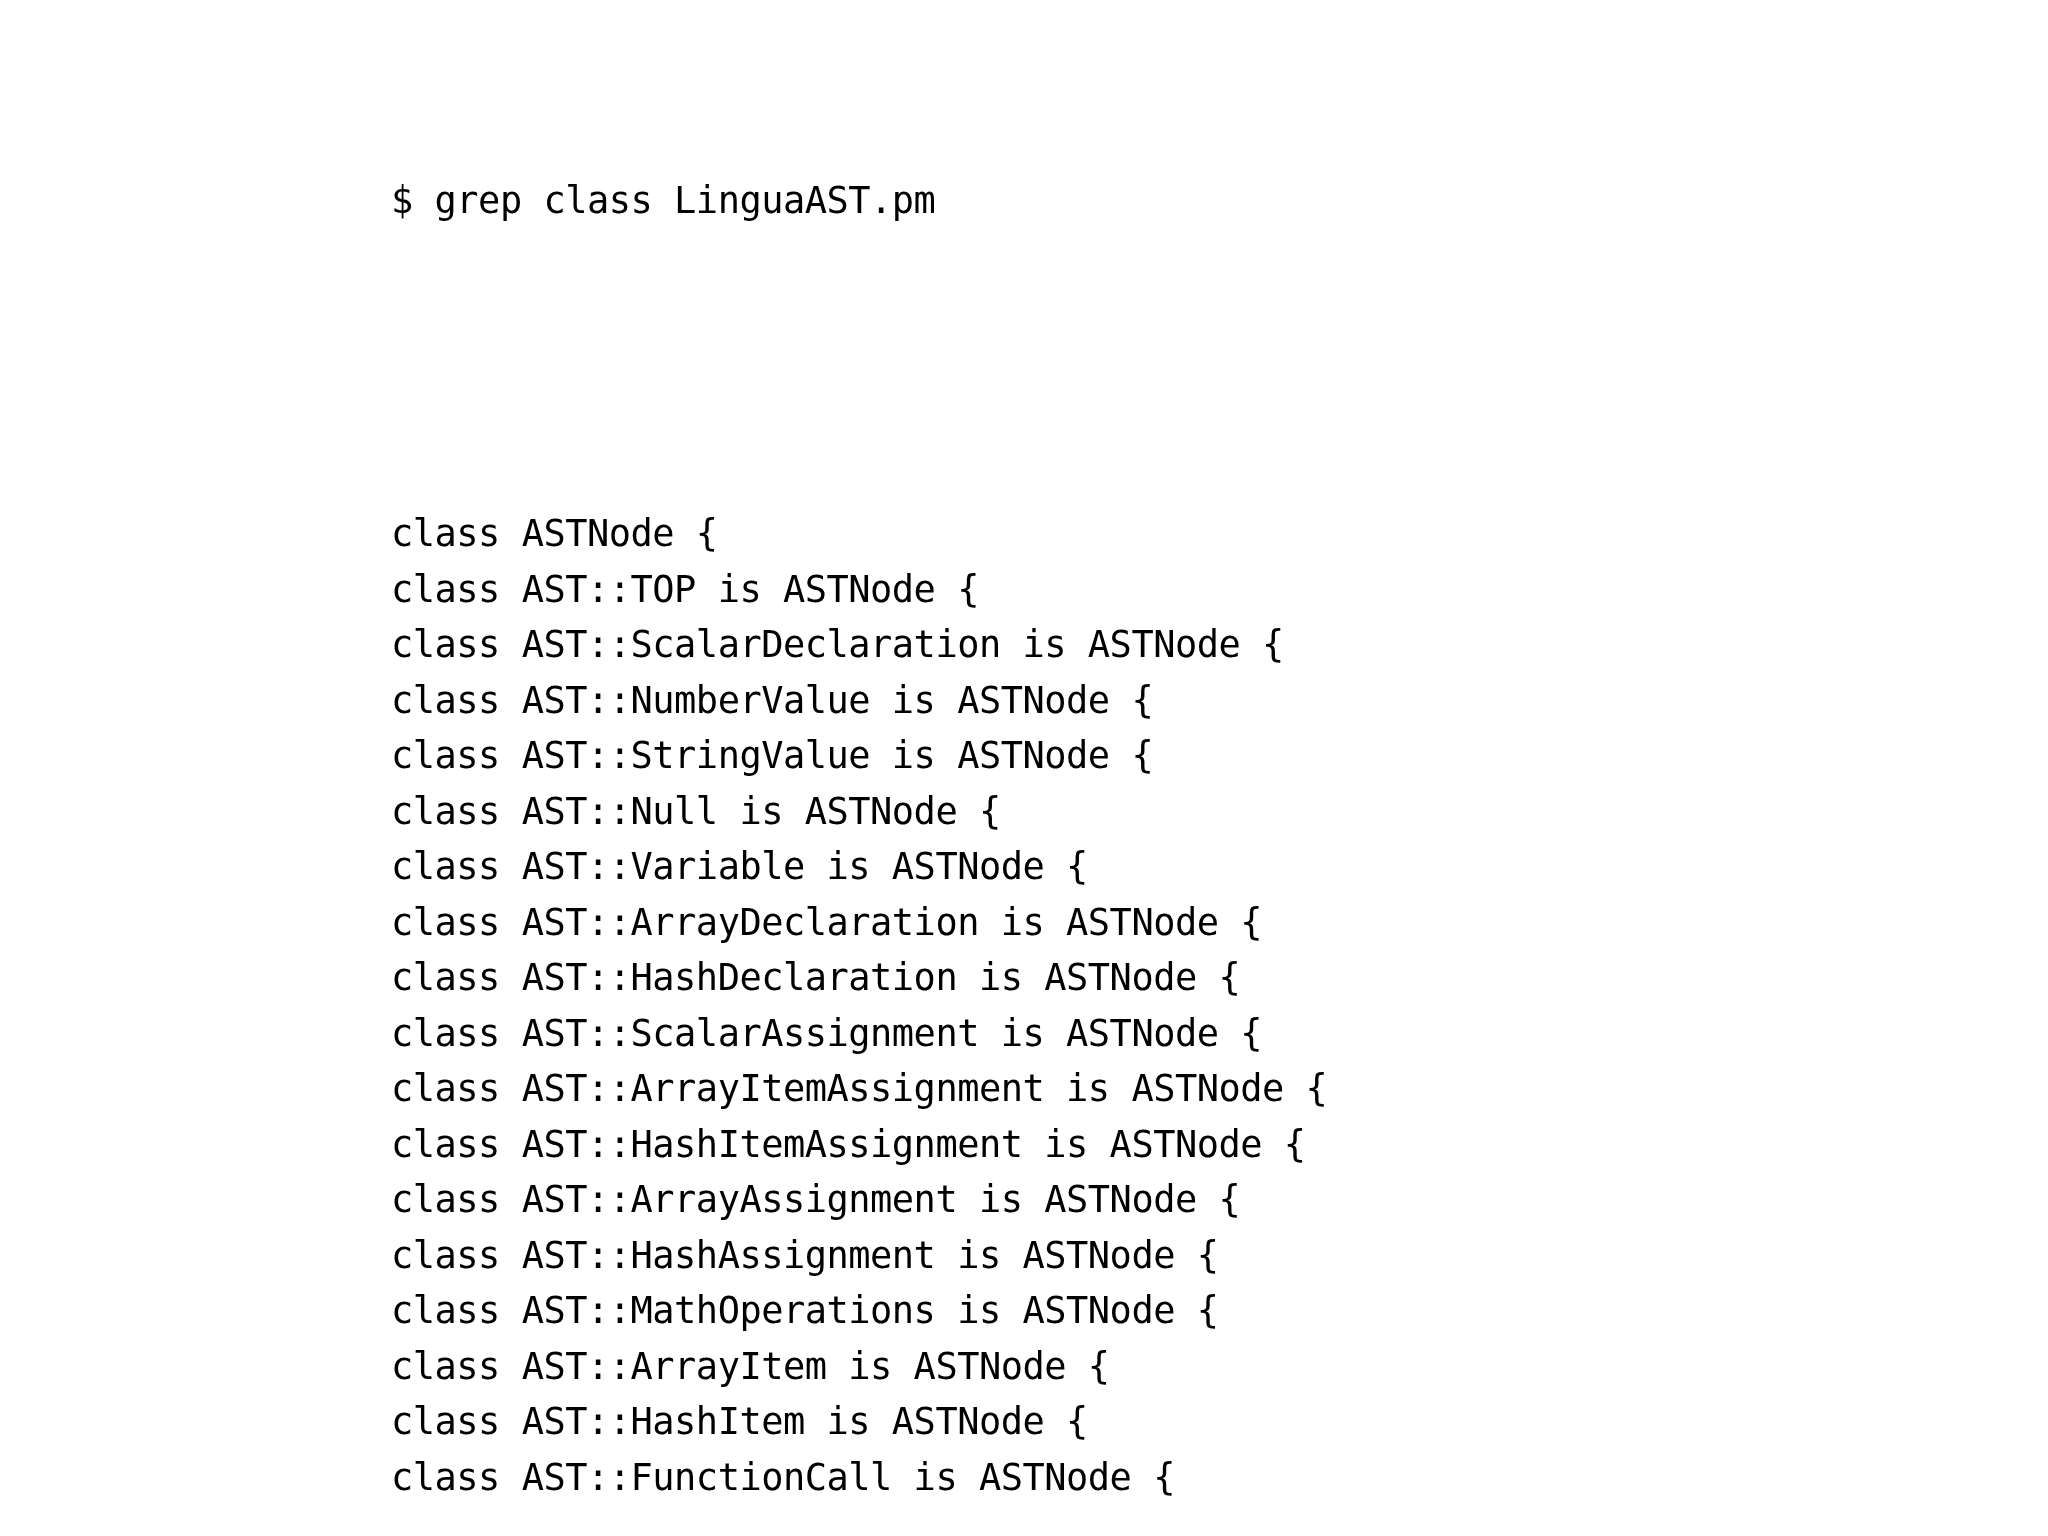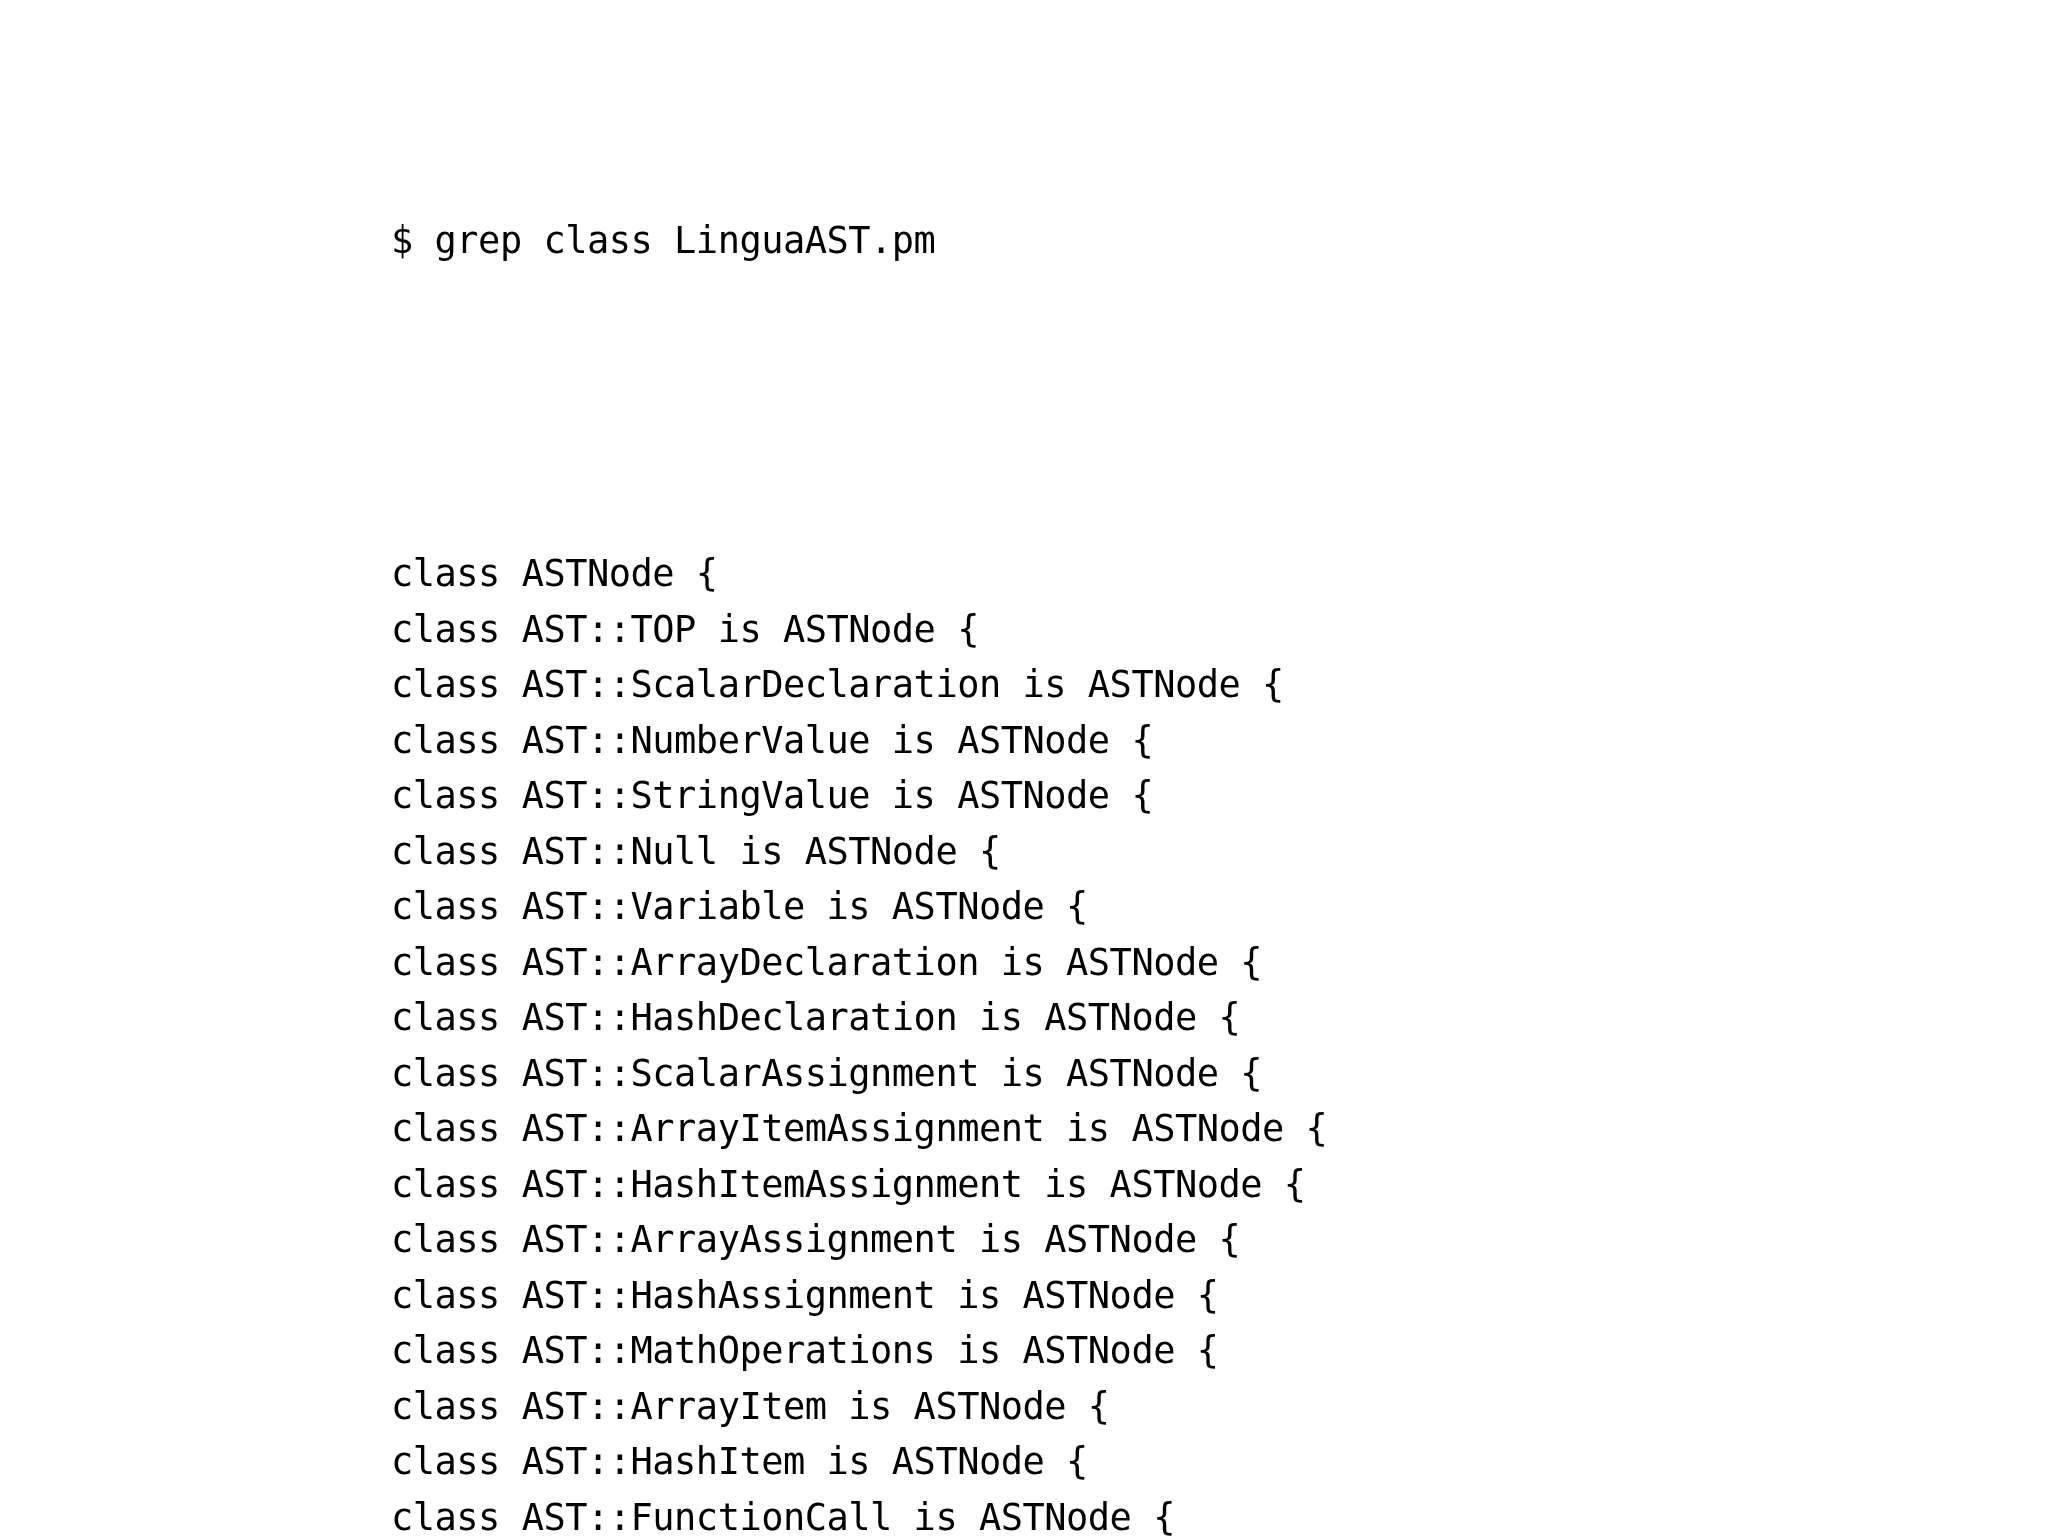--- a/index.html
+++ b/index.html
@@ -13,21 +13,21 @@
     overflow: hidden;
     position: relative;
   }
   .slide {
     position: absolute;
     top: 0;
     left: 0;
     width: 2048px;
     height: 1536px;
     box-sizing: border-box;
-    padding: 102px 0 0 391px;
+    padding: 62px 0 0 391px;
     font-family: "DejaVu Sans Mono", "Liberation Mono", monospace;
     font-size: 37px;
     line-height: 55.5px;
     font-weight: 400;
     color: #000000;
     white-space: pre;
     letter-spacing: -0.5px;
   }
   .line {
     height: 55.5px;

